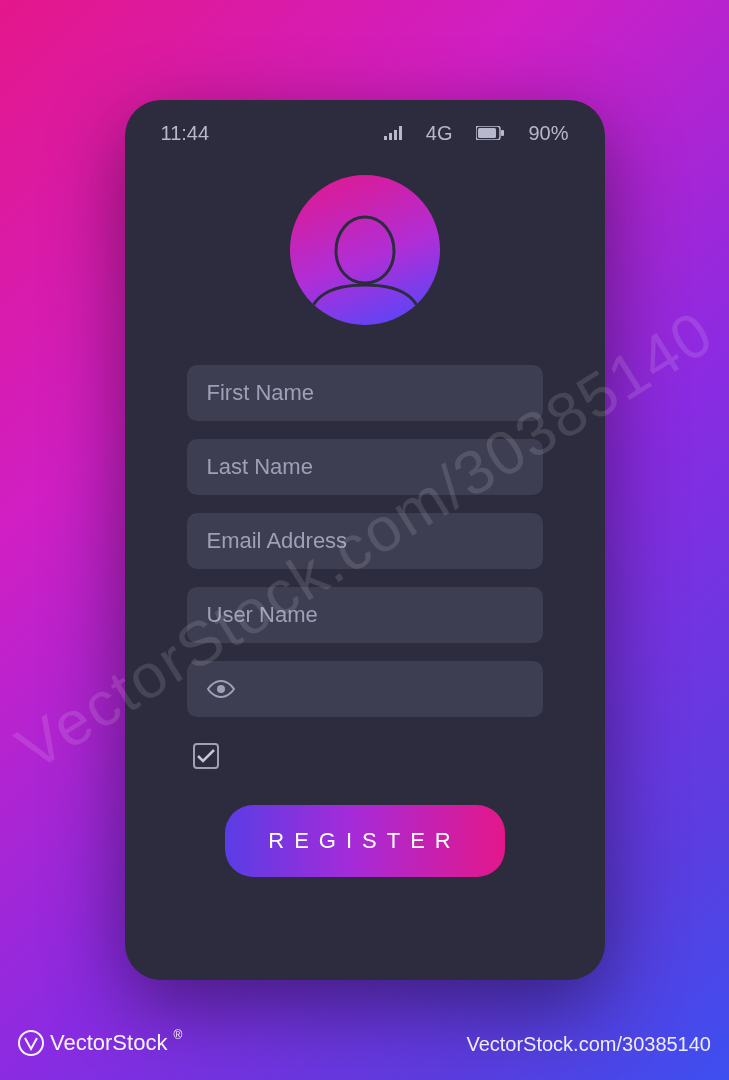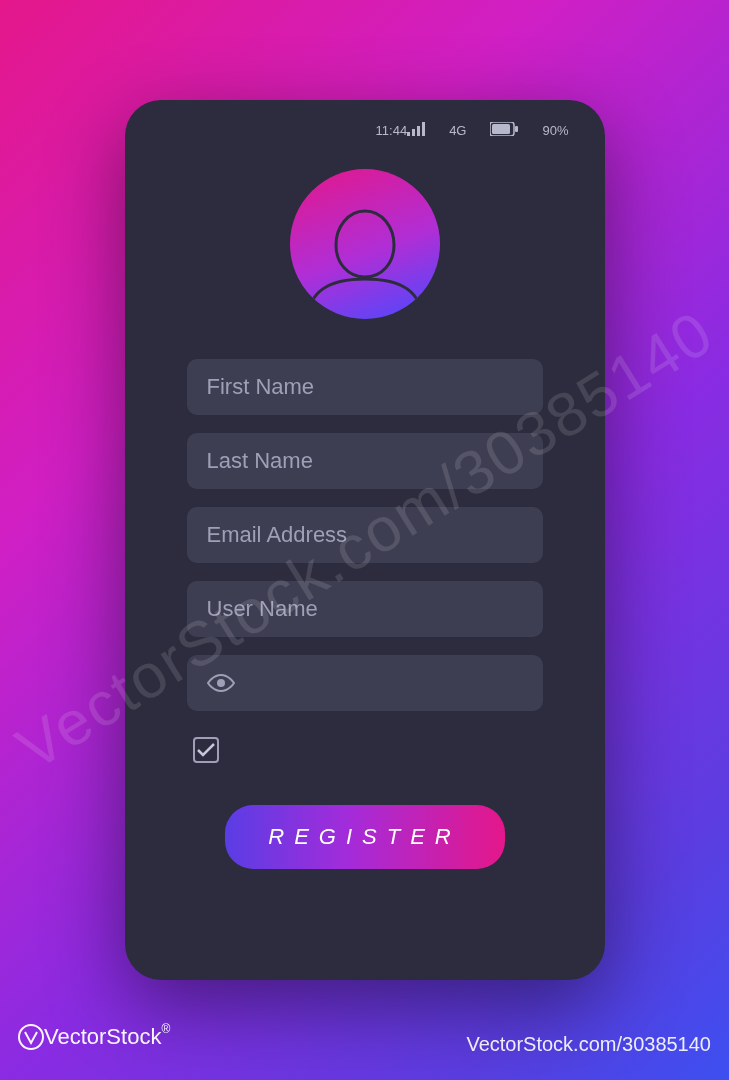--- a/index.html
+++ b/index.html
@@ -17,24 +17,24 @@
     height: 880px;
     background: #2c2c3e;
     border-radius: 36px;
     box-shadow: 0 25px 80px rgba(0,0,0,0.45);
     padding: 22px 28px 40px 28px;
     display: flex;
     flex-direction: column;
   }
   .status-bar {
     display: flex;
-    justify-content: flex-end;
+    justify-content: space-between;
     align-items: center;
     color: #b8b8cc;
-    font-size: 13px;
+    font-size: 20px;
     font-weight: 300;
     padding: 0 8px;
   }
   .status-right { display: flex; align-items: center; gap: 24px; }
   .signal-icon, .battery-icon { display: inline-block; }
   .avatar-wrap {
     display: flex;
     justify-content: center;
     margin-top: 30px;
     margin-bottom: 40px;
@@ -102,41 +102,41 @@
     height: 26px;
     border: 2px solid #9f9fb8;
     border-radius: 4px;
     display: flex;
     align-items: center;
     justify-content: center;
     color: #c6c6d9;
   }
   .terms-link { text-decoration: underline; color: #c6c6d9; }
   .register-btn {
-    margin-top: 24px;
+    margin-top: 18px;
     align-self: center;
     width: 280px;
-    height: 64px;
+    height: 72px;
     border: none;
     border-radius: 28px;
     background: linear-gradient(90deg, #5a3de5 0%, #a52bd9 45%, #e4178a 100%);
     color: #ffffff;
     font-size: 22px;
     letter-spacing: 10px;
     font-weight: 400;
     cursor: pointer;
     text-transform: uppercase;
-    font-style: italic;
   }
   .watermark-bl {
     position: absolute;
     left: 18px;
-    bottom: 30px;
-    display: flex;
-    align-items: center;
+    bottom: 24px;
+    display: flex;
+    align-items: center;
+    gap: 6px;
     font-size: 22px;
     color: #ffffff;
     font-weight: 400;
     opacity: 0.95;
   }
   .watermark-bl .vs-icon svg { display:block; }
   .watermark-br {
     position: absolute;
     right: 18px;
     bottom: 24px;

